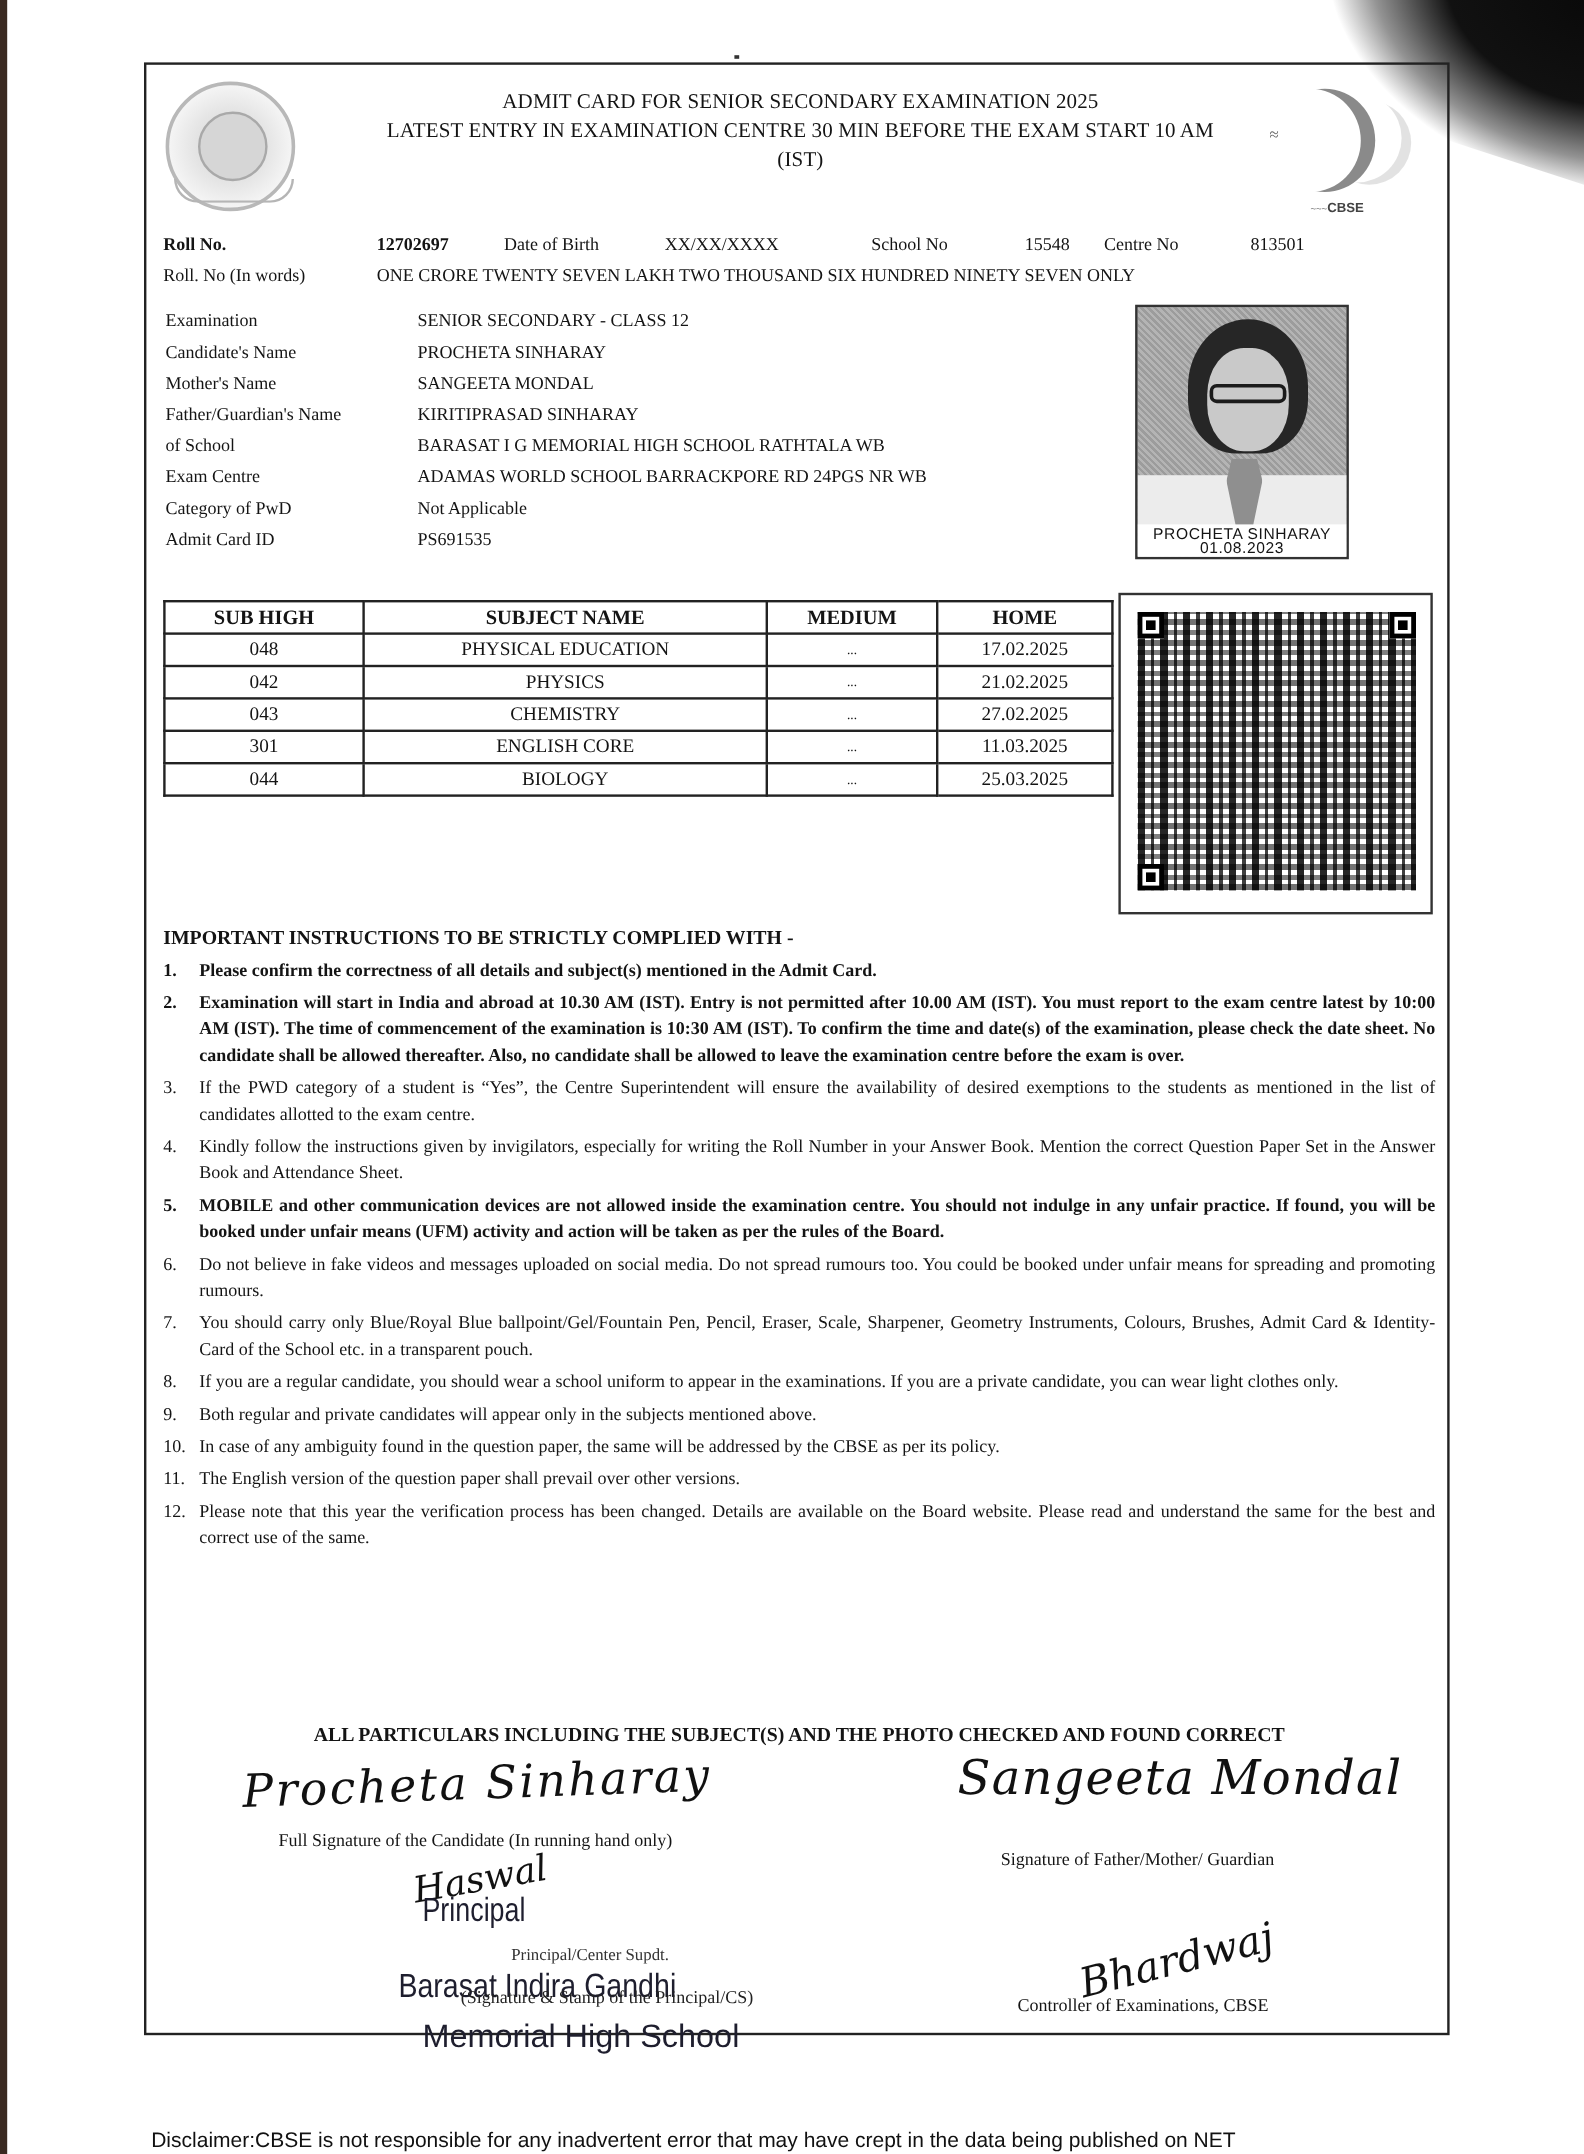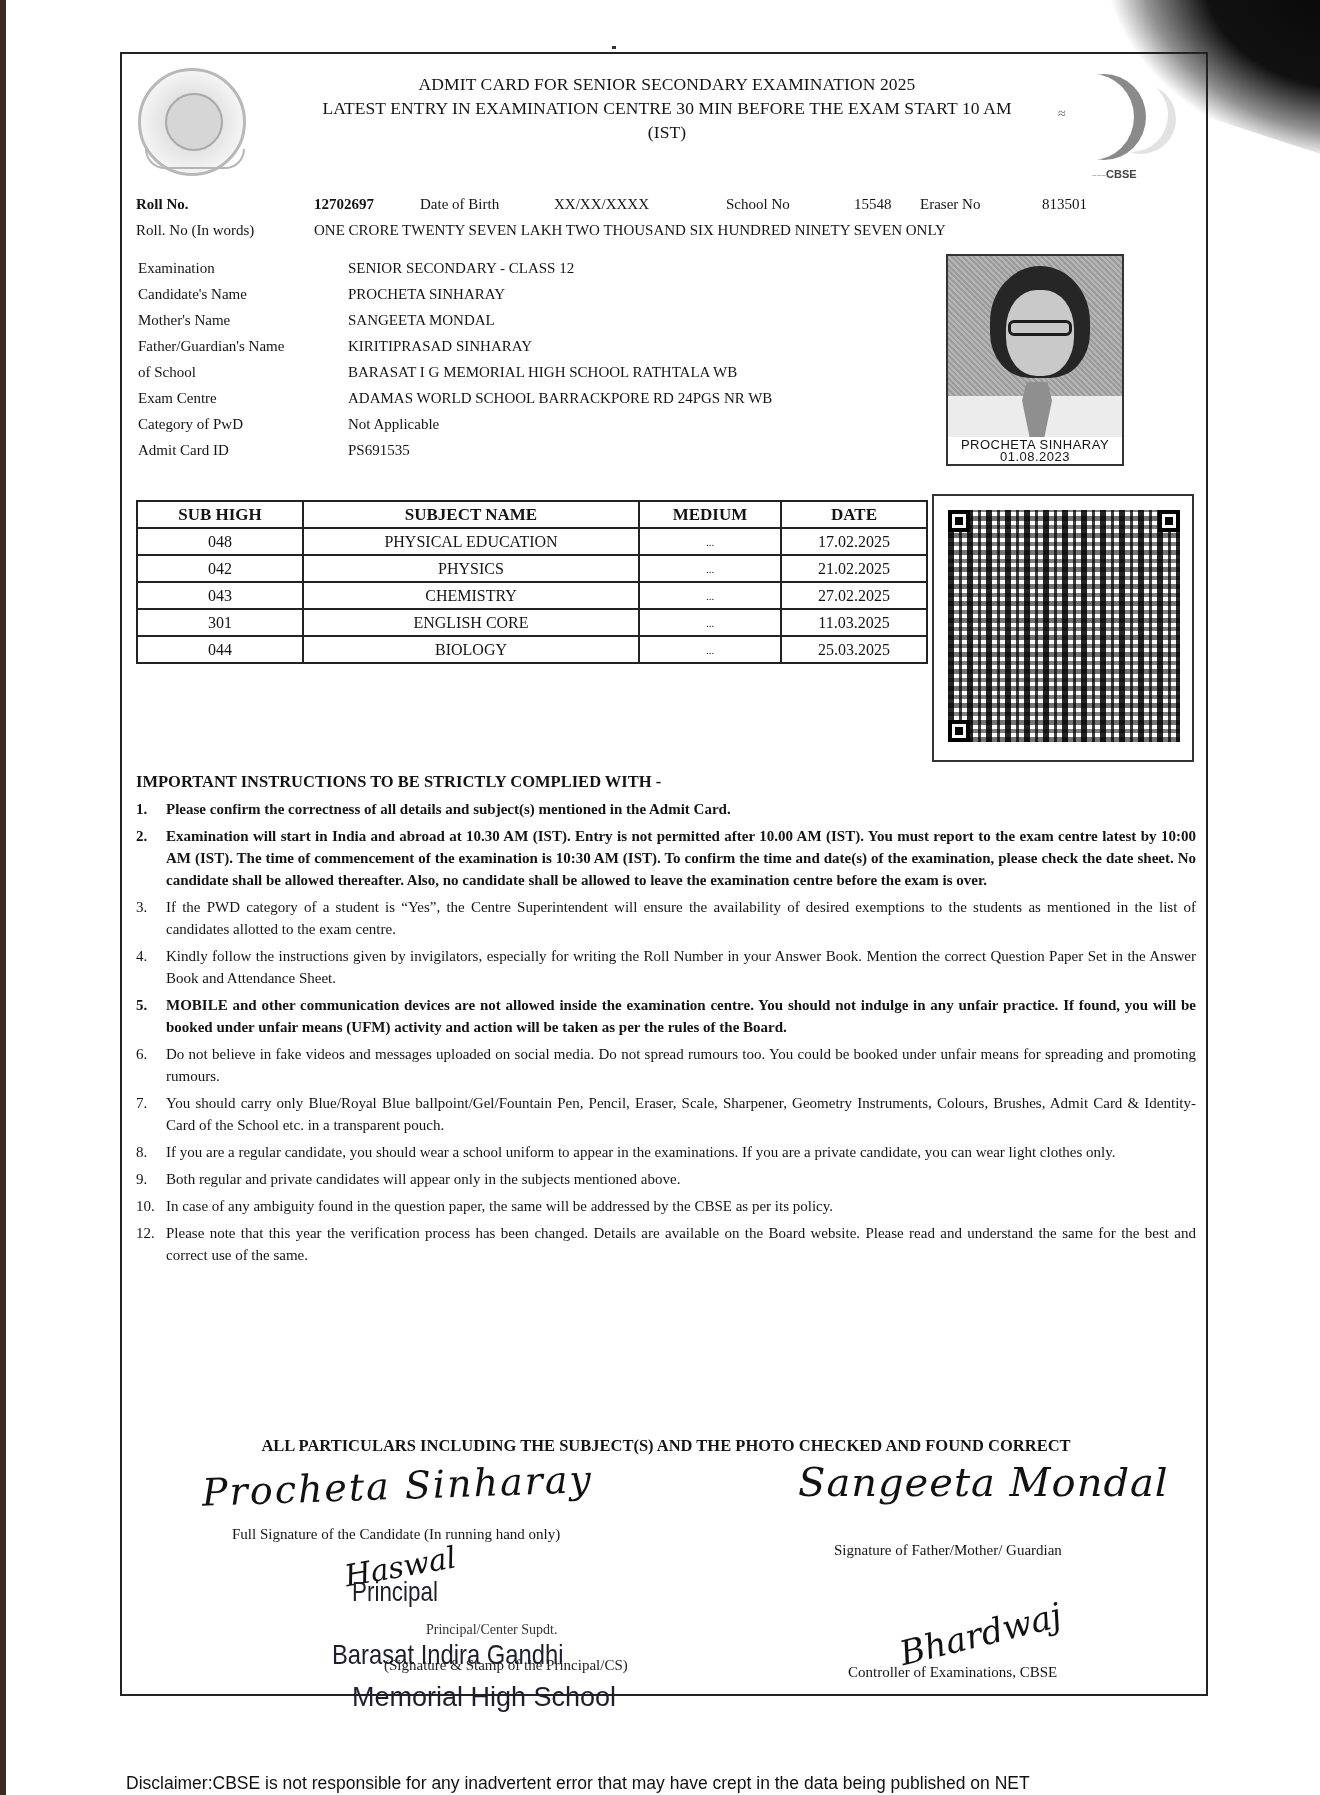--- a/index.html
+++ b/index.html
@@ -119,21 +119,21 @@
     <div class="cbse-tag"><span>~~~</span><span style="font-size:11px;font-weight:bold;color:#444">CBSE</span></div>
   </div>
 
   <div class="row1">
     <span class="b" style="left:0">Roll No.</span>
     <span class="b" style="left:178px">12702697</span>
     <span style="left:284px">Date of Birth</span>
     <span style="left:418px">XX/XX/XXXX</span>
     <span style="left:590px">School No</span>
     <span style="left:718px">15548</span>
-    <span style="left:784px">Eraser No</span>
+    <span style="left:784px">Centre No</span>
     <span style="left:906px">813501</span>
   </div>
   <div class="row2">
     <span class="lbl">Roll. No (In words)</span>
     <span class="val">ONE CRORE TWENTY SEVEN LAKH TWO THOUSAND SIX HUNDRED NINETY SEVEN ONLY</span>
   </div>
 
   <div class="details">
     <div class="d-row">
         <span class="d-lbl">Examination</span>
@@ -181,21 +181,21 @@
       <div>01.08.2023</div>
     </div>
   </div>
 
   <table class="subjects">
     <tbody>
         <tr>
       <th class="c-code">SUB HIGH</th>
       <th class="c-name">SUBJECT NAME</th>
       <th class="c-med" style="font-size:17px">MEDIUM</th>
-      <th class="c-date">DATE</th>
+      <th class="c-date">HOME</th>
     </tr>
     <tr>
       <td class="c-code">048</td>
       <td class="c-name">PHYSICAL EDUCATION</td>
       <td class="c-med">...</td>
       <td class="c-date">17.02.2025</td>
     </tr>
     <tr>
       <td class="c-code">042</td>
       <td class="c-name">PHYSICS</td>
@@ -235,20 +235,21 @@
     <div class="ins-item bold"><span class="num">1.</span><span>Please confirm the correctness of all details and subject(s) mentioned in the Admit Card.</span></div>
     <div class="ins-item bold"><span class="num">2.</span><span>Examination will start in India and abroad at 10.30 AM (IST). Entry is not permitted after 10.00 AM (IST). You must report to the exam centre latest by 10:00 AM (IST). The time of commencement of the examination is 10:30 AM (IST). To confirm the time and date(s) of the examination, please check the date sheet. No candidate shall be allowed thereafter. Also, no candidate shall be allowed to leave the examination centre before the exam is over.</span></div>
     <div class="ins-item"><span class="num">3.</span><span>If the PWD category of a student is “Yes”, the Centre Superintendent will ensure the availability of desired exemptions to the students as mentioned in the list of candidates allotted to the exam centre.</span></div>
     <div class="ins-item"><span class="num">4.</span><span>Kindly follow the instructions given by invigilators, especially for writing the Roll Number in your Answer Book. Mention the correct Question Paper Set in the Answer Book and Attendance Sheet.</span></div>
     <div class="ins-item bold"><span class="num">5.</span><span>MOBILE and other communication devices are not allowed inside the examination centre. You should not indulge in any unfair practice. If found, you will be booked under unfair means (UFM) activity and action will be taken as per the rules of the Board.</span></div>
     <div class="ins-item"><span class="num">6.</span><span>Do not believe in fake videos and messages uploaded on social media. Do not spread rumours too. You could be booked under unfair means for spreading and promoting rumours.</span></div>
     <div class="ins-item"><span class="num">7.</span><span>You should carry only Blue/Royal Blue ballpoint/Gel/Fountain Pen, Pencil, Eraser, Scale, Sharpener, Geometry Instruments, Colours, Brushes, Admit Card &amp; Identity-Card of the School etc. in a transparent pouch.</span></div>
     <div class="ins-item"><span class="num">8.</span><span>If you are a regular candidate, you should wear a school uniform to appear in the examinations. If you are a private candidate, you can wear light clothes only.</span></div>
     <div class="ins-item"><span class="num">9.</span><span>Both regular and private candidates will appear only in the subjects mentioned above.</span></div>
     <div class="ins-item"><span class="num">10.</span><span>In case of any ambiguity found in the question paper, the same will be addressed by the CBSE as per its policy.</span></div>
+    <div class="ins-item"><span class="num">11.</span><span>The English version of the question paper shall prevail over other versions.</span></div>
     <div class="ins-item"><span class="num">12.</span><span>Please note that this year the verification process has been changed. Details are available on the Board website. Please read and understand the same for the best and correct use of the same.</span></div>
   </div>
 
   <div class="confirm">ALL PARTICULARS INCLUDING THE SUBJECT(S) AND THE PHOTO CHECKED AND FOUND CORRECT</div>
 
   <div class="sig sig-candidate">Procheta Sinharay</div>
   <div class="sig-lbl" style="left:110px;top:1472px">Full Signature of the Candidate (In running hand only)</div>
 
   <div class="sig sig-guardian">Sangeeta Mondal</div>
   <div class="sig-lbl" style="left:712px;top:1488px">Signature of Father/Mother/ Guardian</div>

